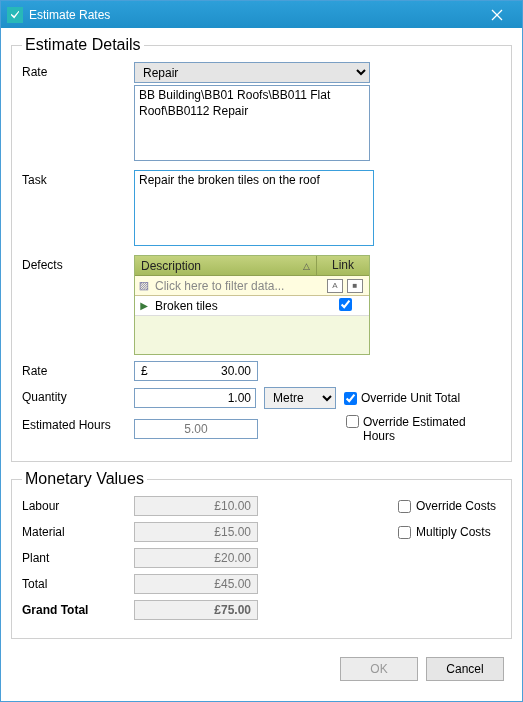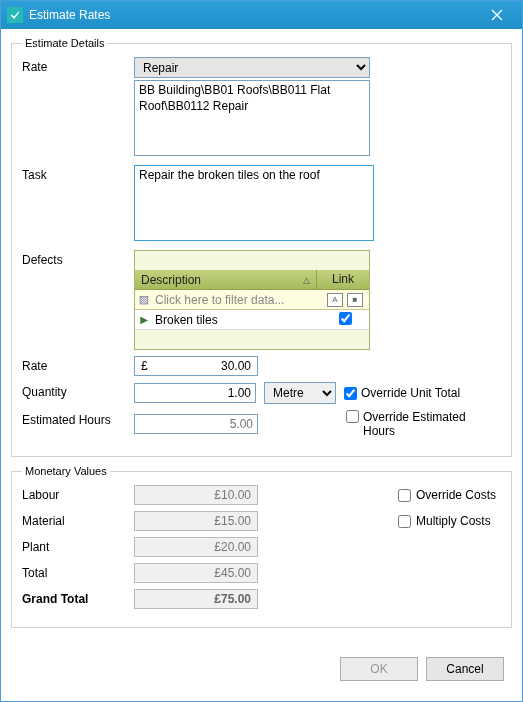--- a/index.html
+++ b/index.html
@@ -46,21 +46,21 @@
     flex: 1;
     padding: 8px 10px;
     display: flex;
     flex-direction: column;
   }
   fieldset {
     border: 1px solid #d0d0d0;
     padding: 8px 10px 12px 10px;
     margin-bottom: 8px;
   }
-  legend { font-size: 11px; color: #000; padding: 0 3px; }
+  legend { font-size: 16px; color: #000; padding: 0 3px; }
   .row {
     display: flex;
     align-items: flex-start;
     margin-bottom: 6px;
   }
   .row > label {
     width: 112px;
     padding-top: 3px;
     color: #000;
   }
@@ -84,21 +84,20 @@
     line-height: 1.3;
   }
   .task-area { width: 240px; height: 76px; border-color:#3a9fdc; }
   .defects-box {
     width: 236px;
     height: 100px;
     background: #f3f8de;
     border: 1px solid #9fb870;
     display: flex;
     flex-direction: column;
-    justify-content: center;
   }
   .defects-head {
     display: flex;
     background: linear-gradient(#c3d27e, #a7bb5d);
     border-bottom: 1px solid #8fa050;
     height: 20px;
   }
   .defects-head .col {
     padding: 2px 6px;
     color: #222;
@@ -270,21 +269,21 @@
         <div class="cb-row">
           <input type="checkbox" checked="" style="">
           <span>Override Unit Total</span>
         </div>
       </div>
     </div>
 
     <div class="row">
       <label>Estimated Hours</label>
       <div class="ctl row-inline">
-        <input type="text" class="num-input readonly" readonly="" style="width: 124px;" value="5.00">
+        <input type="text" class="num-input readonly" readonly="" style="width: 124px; text-align: center;" value="5.00">
         <div style="width:72px"></div>
         <div class="cb-row" style="align-items:flex-start">
           <input type="checkbox" style="">
           <span style="max-width:110px">Override Estimated Hours</span>
         </div>
       </div>
     </div>
 
   </fieldset>
 

